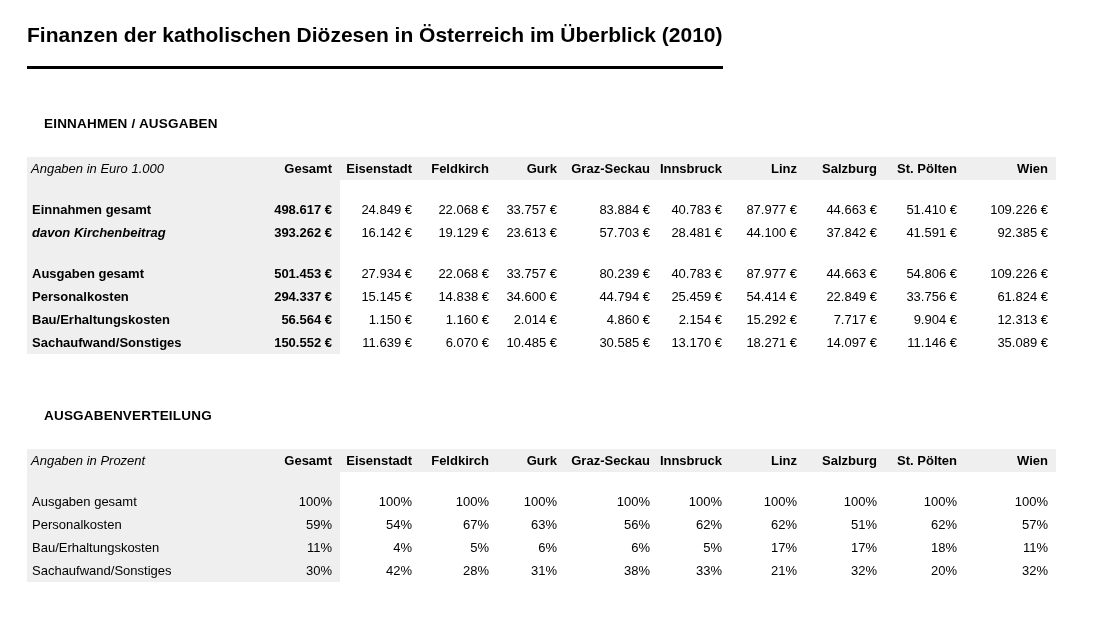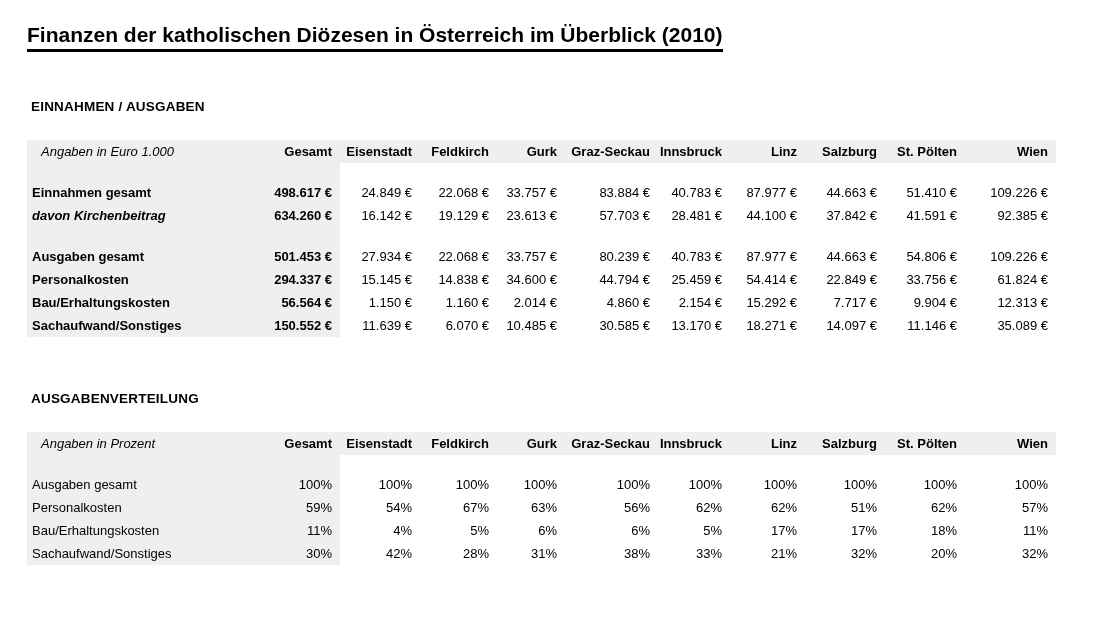--- a/index.html
+++ b/index.html
@@ -1,25 +1,25 @@
 <!DOCTYPE html>
 <html><head>
 <meta charset="utf-8">
 <style>
   html,body{margin:0;padding:0;background:#ffffff;}
   body{width:1114px;height:636px;font-family:"Liberation Sans",sans-serif;color:#000;overflow:hidden;}
   .page{padding:22px 27px 0 27px;}
-  .title{display:inline-block;margin:0;font-size:21px;font-weight:bold;line-height:1.25;border-bottom:3px solid #000;padding-bottom:1px;}
-  .sec-heading{margin:4px;font-size:13.5px;font-weight:bold;letter-spacing:.2px;}
+  .title{display:inline-block;margin:0;font-size:21px;font-weight:bold;line-height:1.25;border-bottom:3px solid #000;padding-bottom:18px;}
+  .sec-heading{margin:17px;font-size:13.5px;font-weight:bold;letter-spacing:.2px;}
   .sec-heading.first{margin-top:47px;}
   .sec-heading.second{margin-top:54px;}
   table.fin{border-collapse:collapse;table-layout:fixed;width:1029px;font-size:13px;margin-top:26px;}
   table.fin th,table.fin td{padding:0 8px 0 0;height:23px;line-height:23px;white-space:nowrap;overflow:hidden;}
   table.fin thead th{background:#efefef;font-weight:bold;text-align:right;}
-  table.fin th.unit{text-align:left;font-style:italic;font-weight:normal;padding-left:14px;}
+  table.fin th.unit{text-align:left;font-style:italic;font-weight:normal;padding-left:4px;}
   table.fin td{text-align:right;}
   table.fin td.c0{text-align:left;padding-left:5px;}
   table.fin tbody td.c0,table.fin tbody td.c1{background:#efefef;}
   table.t1 tbody td.c0,table.t1 tbody td.c1{font-weight:bold;}
   table.fin tbody tr.bold-italic td.c0{font-style:italic;}
   table.fin tbody tr.spacer td{height:18px;line-height:18px;}
 </style>
 </head>
 <body>
 
@@ -81,21 +81,21 @@
           <td>33.757 €</td>
           <td>83.884 €</td>
           <td>40.783 €</td>
           <td>87.977 €</td>
           <td>44.663 €</td>
           <td>51.410 €</td>
           <td>109.226 €</td>
         </tr>
           <tr class="bold-italic">
           <td class="c0">davon Kirchenbeitrag</td>
-          <td class="c1">634.260 €</td>
+          <td class="c1">393.262 €</td>
           <td>16.142 €</td>
           <td>19.129 €</td>
           <td>23.613 €</td>
           <td>57.703 €</td>
           <td>28.481 €</td>
           <td>44.100 €</td>
           <td>37.842 €</td>
           <td>41.591 €</td>
           <td>92.385 €</td>
         </tr>

